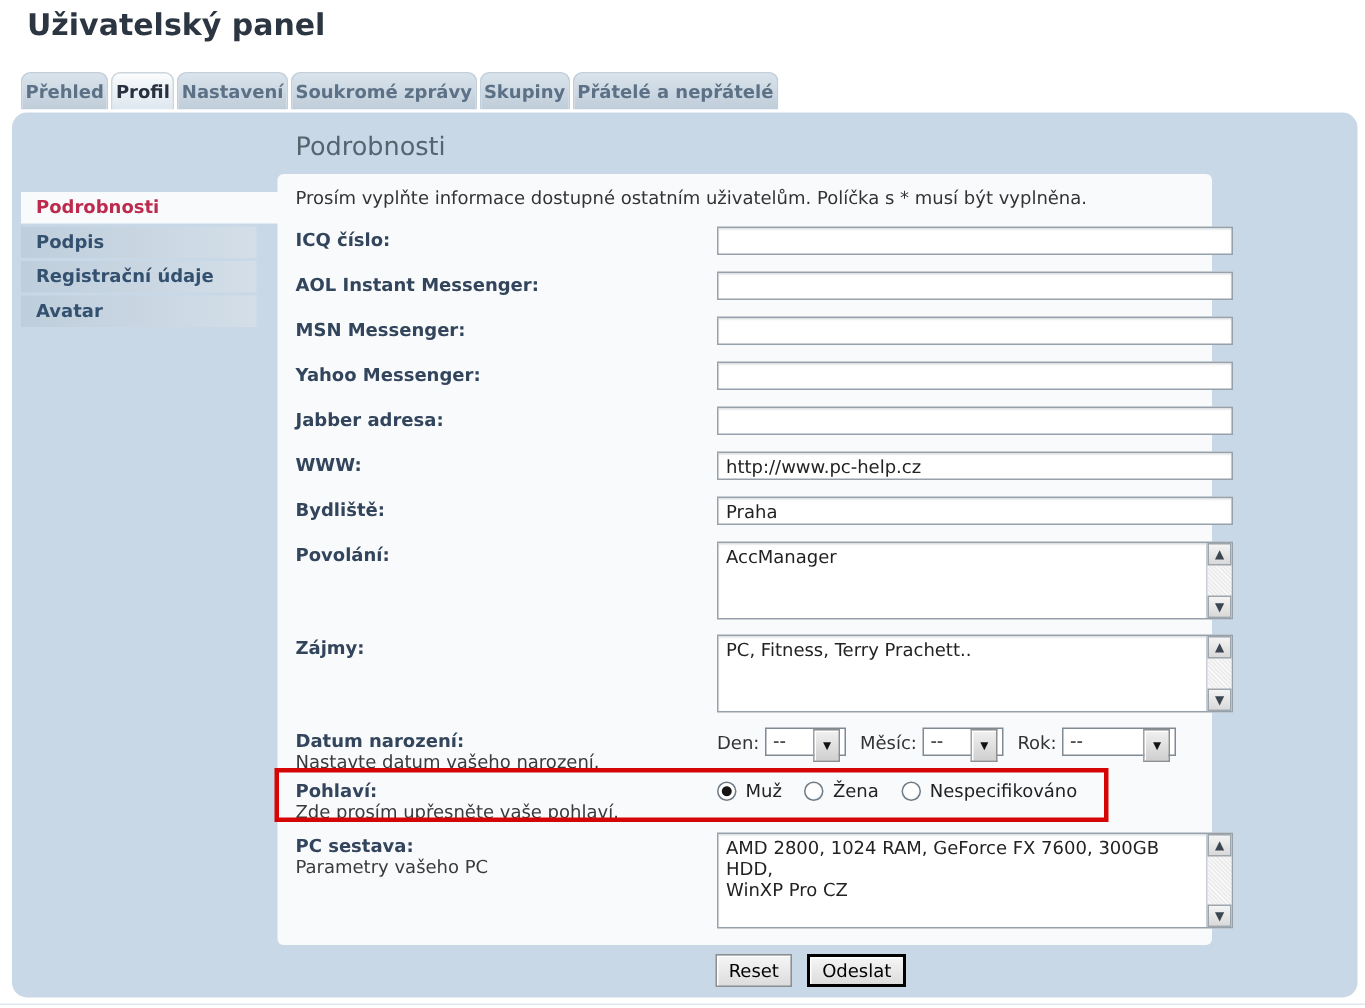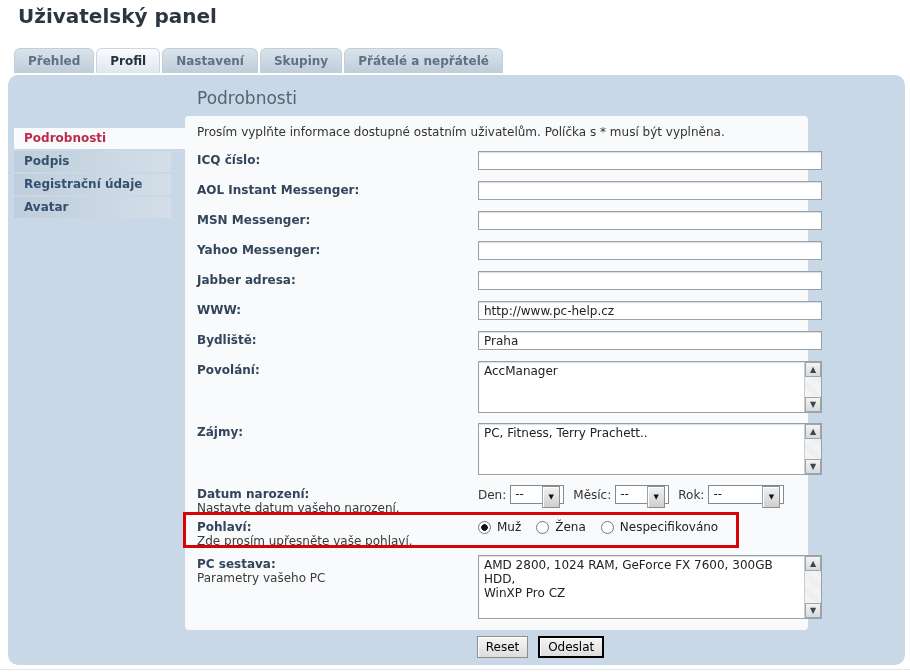--- a/index.html
+++ b/index.html
@@ -13,21 +13,21 @@
   }
   
   .page-title {
     position:absolute; left:18px; top:4px;
     font-size:20px; font-weight:bold; color:#2C3642;
     letter-spacing:0;
   }
   
   .tabbar { position:absolute; left:14px; top:48px; height:25px; display:flex; gap:2px; }
   .tab {
-    height:25px; padding:0 13px; display:flex; align-items:center;
+    height:25px; padding:0 2px; display:flex; align-items:center;
     font-weight:bold; font-size:12px; color:#5D7186;
     background:linear-gradient(180deg,#D9E3EB 0%,#BFCDDA 100%);
     border:1px solid #C2CFDB; border-bottom:none;
     border-radius:6px 6px 0 0; cursor:pointer; white-space:nowrap;text-align:center;
   }
   .tab.active {
     background:linear-gradient(180deg,#FAFBFC 0%,#DEE7EF 100%);
     color:#28313F; border-color:#CBD6DF;
   }
   
@@ -131,20 +131,21 @@
 </style>
 </head>
 <body>
 
 <div class="page-title">Uživatelský panel</div>
 
 <div class="tabbar">
   <div class="tab">Přehled</div>
   <div class="tab active">Profil</div>
   <div class="tab">Nastavení</div>
+  <div class="tab">Soukromé zprávy</div>
   <div class="tab">Skupiny</div>
   <div class="tab">Přátelé a nepřátelé</div>
 </div>
 
 <div class="blue-panel"></div>
 
 <div class="section-heading">Podrobnosti</div>
 
 <div class="sidebar">
   <div class="side-item active">Podrobnosti</div>

